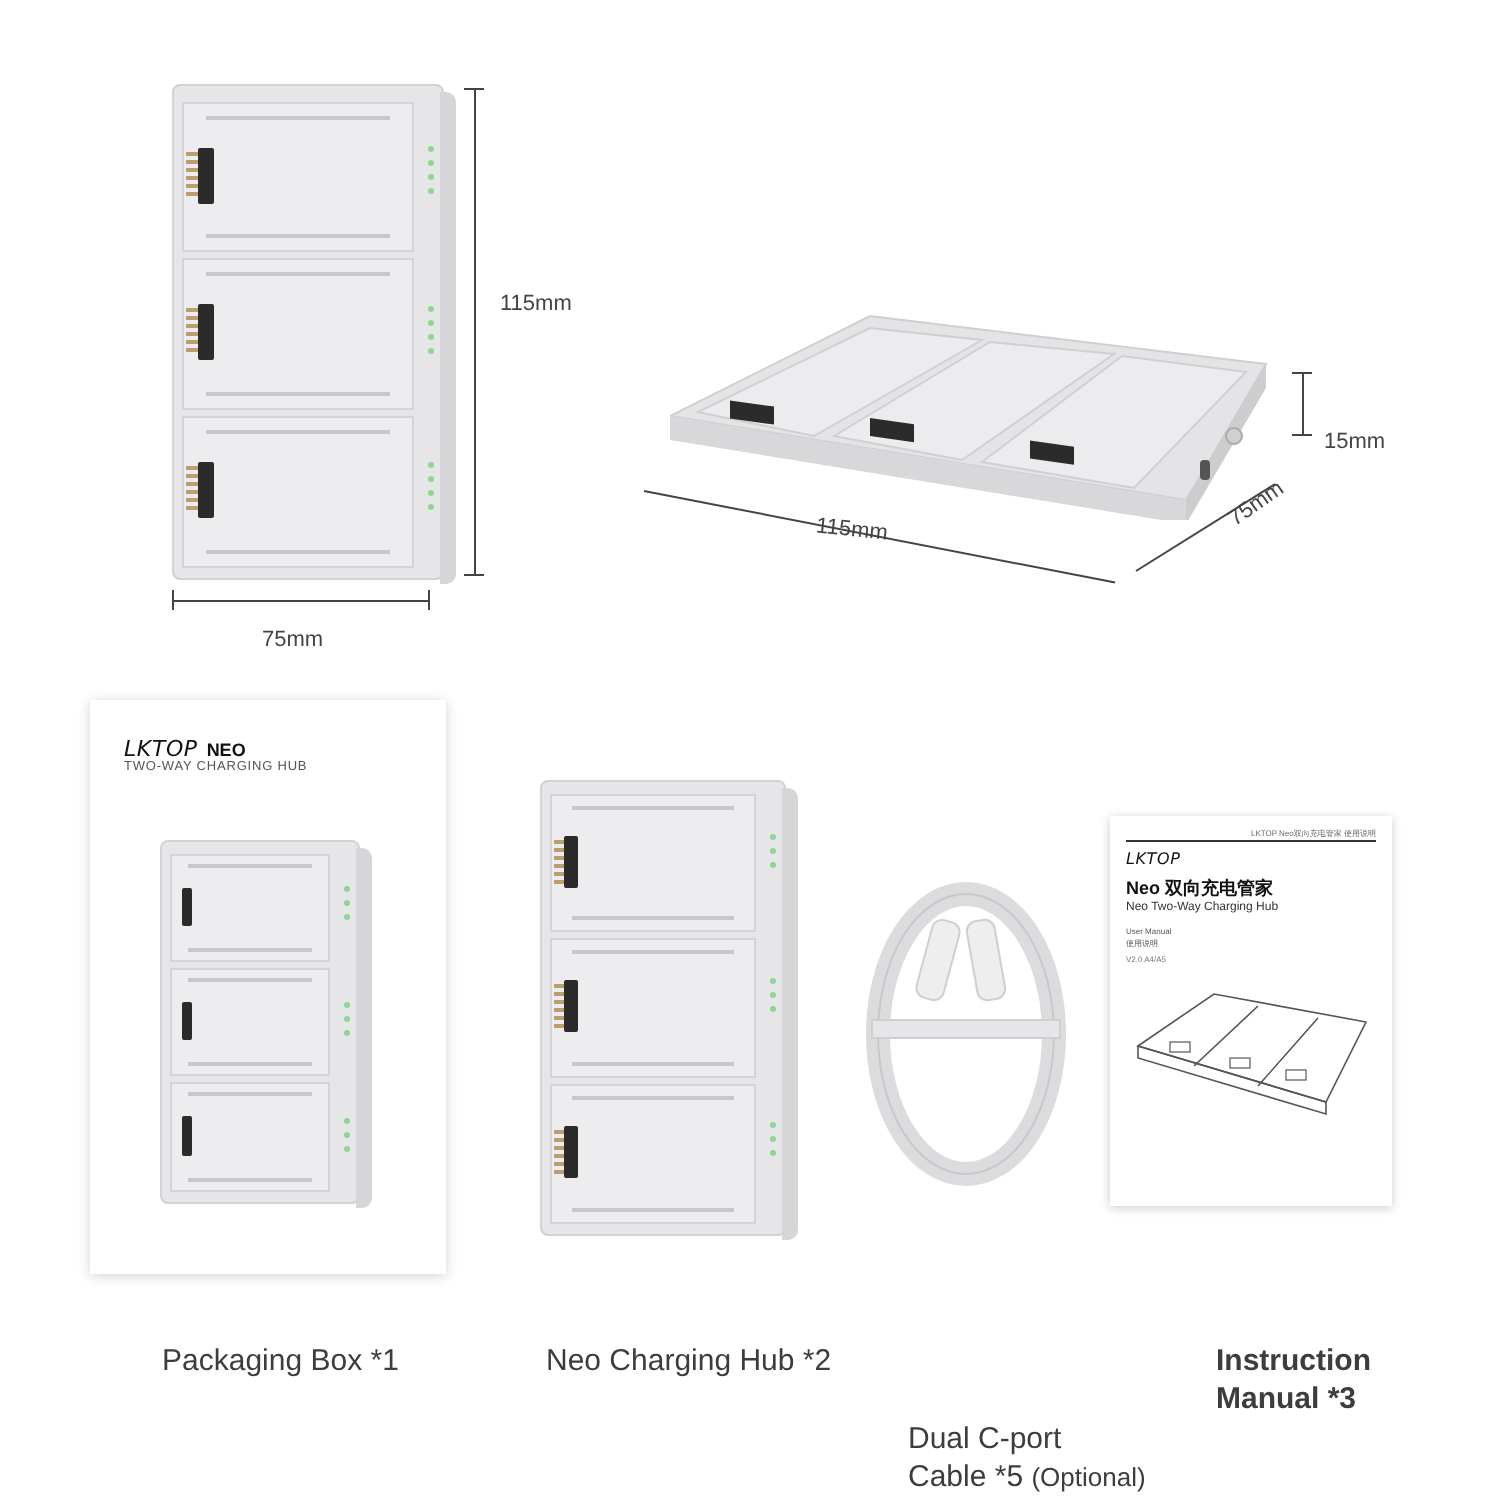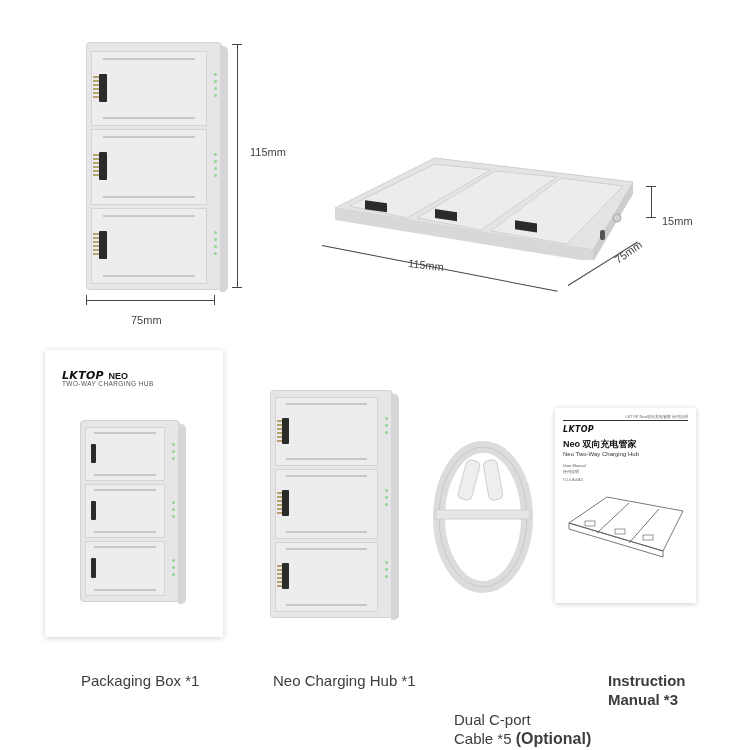--- a/index.html
+++ b/index.html
@@ -21,28 +21,28 @@
   .dim-line-h { position: absolute; height: 1px; background: #444; }
   .tick-h { position: absolute; height: 1px; width: 10px; background: #444; }
   .tick-v { position: absolute; width: 1px; height: 10px; background: #444; }
   .dim-label { position: absolute; font-size: 11px; color: #444; }
 
   
   .flat { position: absolute; left: 335px; top: 150px; width: 300px; height: 110px; }
 
   
   .box { position: absolute; left: 45px; top: 350px; width: 178px; height: 287px; background: #fff; box-shadow: 0 1px 6px rgba(0,0,0,0.18); }
-  .brand { font-family: "DejaVu Sans", sans-serif; font-style: italic; font-weight: bold; font-size: 11px; color: #111; letter-spacing: 0.3px; }
+  .brand { font-family: "DejaVu Sans", sans-serif; font-style: italic; font-weight: normal; font-size: 11px; color: #111; letter-spacing: 0.3px; }
   .brand-sub { font-size: 6.5px; color: #555; letter-spacing: 0.4px; }
 
   
   .manual { position: absolute; left: 555px; top: 408px; width: 141px; height: 195px; background: #fff; box-shadow: 0 1px 5px rgba(0,0,0,0.2); }
 
   .caption { position: absolute; font-size: 15px; color: #3d3d3d; line-height: 19px; margin-left: 16px; }
-  .caption small { font-size: 16px; font-weight: bold; }
+  .caption small { font-size: 13px; }
 </style>
 </head>
 <body>
 
 <div class="hub" style="left:86px; top:42px; width:136px; height:248px;">
   <div class="side"></div>
   <div class="bay" style="top:8px; height:75px;">
     <div class="rail-t"></div>
       <div class="rail-b"></div>
       <div class="pins"></div>
@@ -213,21 +213,21 @@
     <rect x="18" y="28" width="10" height="5" fill="none" stroke="#555" stroke-width="0.6"></rect>
     <rect x="48" y="36" width="10" height="5" fill="none" stroke="#555" stroke-width="0.6"></rect>
     <rect x="76" y="42" width="10" height="5" fill="none" stroke="#555" stroke-width="0.6"></rect>
   </svg>
 </div>
 
 <div class="caption" style="left:65px; top:671px;">
   <span>Packaging Box *1</span>
 </div>
 <div class="caption" style="left:257px; top:671px;">
-  <span>Neo Charging Hub *1</span>
+  <span>Neo Charging Hub *2</span>
 </div>
 <div class="caption" style="left:438px; top:710px;">
   <div>Dual C-port</div>
   <div><span>Cable *5</span> <small>(Optional)</small></div>
 </div>
 <div class="caption" style="left:592px; top:671px;font-weight:bold;">
   <div>Instruction</div>
   <div>Manual *3</div>
 </div>
 

